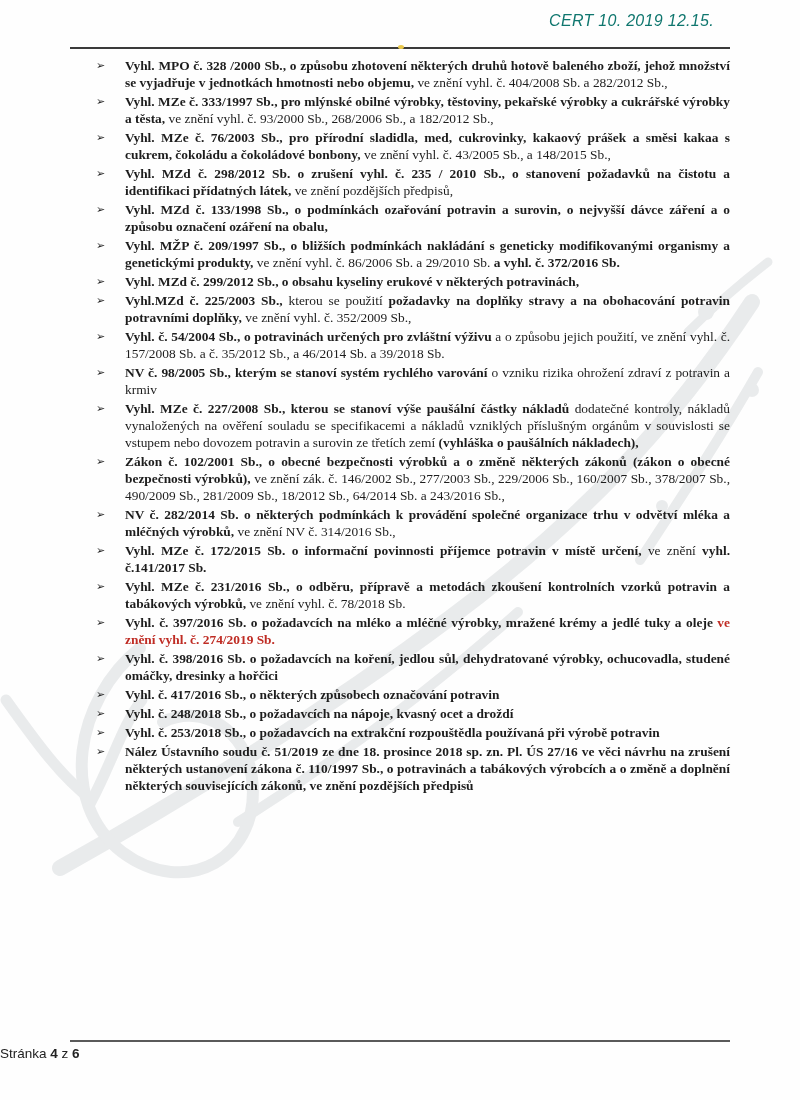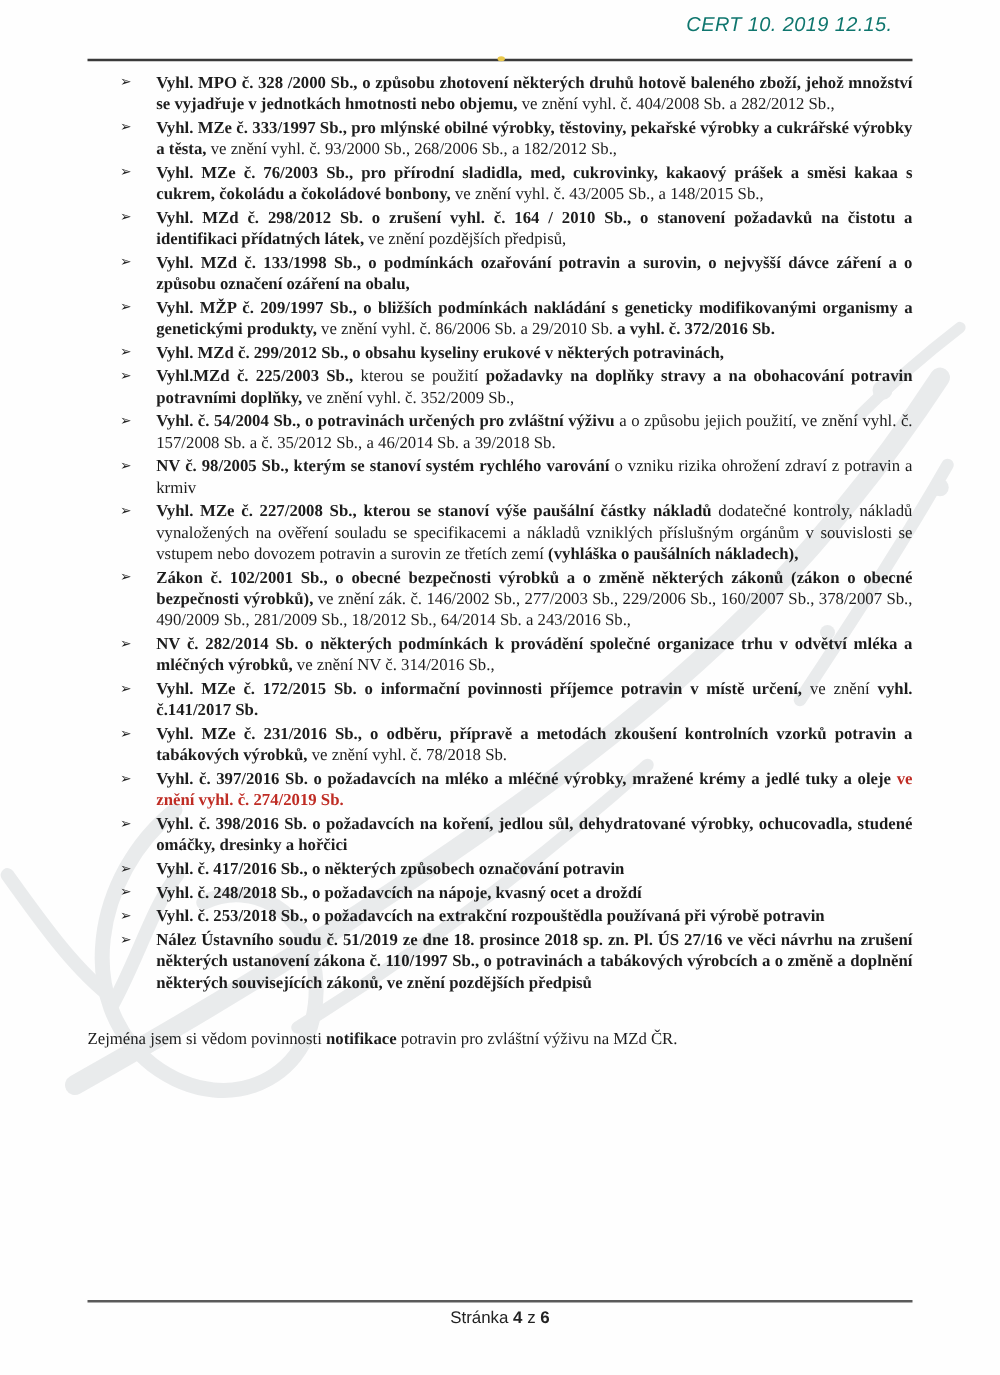--- a/index.html
+++ b/index.html
@@ -25,21 +25,21 @@
   }
   .item-text{flex:1;text-align:justify;font-size:13.4px;line-height:17px;}
   .seg-b{font-weight:bold;margin-top:40px;}
   .seg-n{font-weight:normal;}
   .seg-r{font-weight:bold;color:var(--accent-red,#bf2c24);}
   .para{font-size:13.4px;line-height:17px;text-align:left;}
   .para-1{margin-top:28px;}
   .para-2{margin-top:20px;}
   .footer-rule{position:absolute;top:1040px;left:70px;width:660px;height:1.5px;background:#5a5a5a;z-index:1;}
   .page-indicator{
-    position:absolute;top:1046px;left:0;width:800px;text-align:center;z-index:1;
+    position:absolute;top:1046px;left:0;width:800px;text-align:left;z-index:1;
     font-family:"Liberation Sans", sans-serif;font-size:13.5px;color:#222;
   }
 </style>
 </head>
 <body>
 
 <svg class="watermark" width="800" height="1100" viewBox="0 0 800 1100" aria-hidden="true">
   <g fill="none" stroke="#d9dcde" stroke-linecap="round">
     <path stroke-width="16" d="M60 868 C 190 795, 320 715, 450 618 C 575 525, 668 430, 752 302"></path>
     <path stroke-width="12" d="M140 648 C 75 700, 58 802, 122 852 C 186 900, 262 858, 252 778 C 246 730, 203 703, 163 722"></path>
@@ -69,21 +69,21 @@
       <div class="item">
         <span class="bullet">➢</span>
         <div class="item-text"><span class="seg-b">Vyhl. MZe č. 333/1997 Sb., pro mlýnské obilné výrobky, těstoviny, pekařské výrobky a cukrářské výrobky a těsta,</span><span class="seg-n"> ve znění vyhl. č. 93/2000 Sb., 268/2006 Sb., a 182/2012 Sb.,</span></div>
       </div>
       <div class="item">
         <span class="bullet">➢</span>
         <div class="item-text"><span class="seg-b">Vyhl. MZe č. 76/2003 Sb., pro přírodní sladidla, med, cukrovinky, kakaový prášek a směsi kakaa s cukrem, čokoládu a čokoládové bonbony,</span><span class="seg-n"> ve znění vyhl. č. 43/2005 Sb., a 148/2015 Sb.,</span></div>
       </div>
       <div class="item">
         <span class="bullet">➢</span>
-        <div class="item-text"><span class="seg-b">Vyhl. MZd č. 298/2012 Sb. o zrušení vyhl. č. 164 / 2010 Sb., o stanovení požadavků na čistotu a identifikaci přídatných látek,</span><span class="seg-n"> ve znění pozdějších předpisů,</span></div>
+        <div class="item-text"><span class="seg-b">Vyhl. MZd č. 298/2012 Sb. o zrušení vyhl. č. 235 / 2010 Sb., o stanovení požadavků na čistotu a identifikaci přídatných látek,</span><span class="seg-n"> ve znění pozdějších předpisů,</span></div>
       </div>
       <div class="item">
         <span class="bullet">➢</span>
         <div class="item-text"><span class="seg-b">Vyhl. MZd č. 133/1998 Sb., o podmínkách ozařování potravin a surovin, o nejvyšší dávce záření a o způsobu označení ozáření na obalu,</span></div>
       </div>
       <div class="item">
         <span class="bullet">➢</span>
         <div class="item-text"><span class="seg-b">Vyhl. MŽP č. 209/1997 Sb., o bližších podmínkách nakládání s geneticky modifikovanými organismy a genetickými produkty,</span><span class="seg-n"> ve znění vyhl. č. 86/2006 Sb. a 29/2010 Sb. </span><span class="seg-b">a vyhl. č. 372/2016 Sb.</span></div>
       </div>
       <div class="item">
@@ -140,17 +140,16 @@
       </div>
       <div class="item">
         <span class="bullet">➢</span>
         <div class="item-text"><span class="seg-b">Vyhl. č. 253/2018 Sb., o požadavcích na extrakční rozpouštědla používaná při výrobě potravin</span></div>
       </div>
       <div class="item">
         <span class="bullet">➢</span>
         <div class="item-text"><span class="seg-b">Nález Ústavního soudu č. 51/2019 ze dne 18. prosince 2018 sp. zn. Pl. ÚS 27/16 ve věci návrhu na zrušení některých ustanovení zákona č. 110/1997 Sb., o potravinách a tabákových výrobcích a o změně a doplnění některých souvisejících zákonů, ve znění pozdějších předpisů</span></div>
       </div>
     </div>
-  <div class="para para-1"><span class="seg-n">Zejména jsem si vědom povinnosti </span><span class="seg-b">notifikace</span><span class="seg-n"> potravin pro zvláštní výživu na MZd ČR.</span></div>
 </div>
 
 <div class="footer-rule"></div>
 <div class="page-indicator"><span class="seg-n">Stránka </span><span class="seg-b">4</span><span class="seg-n"> z </span><span class="seg-b">6</span></div>
 
 </body></html>

